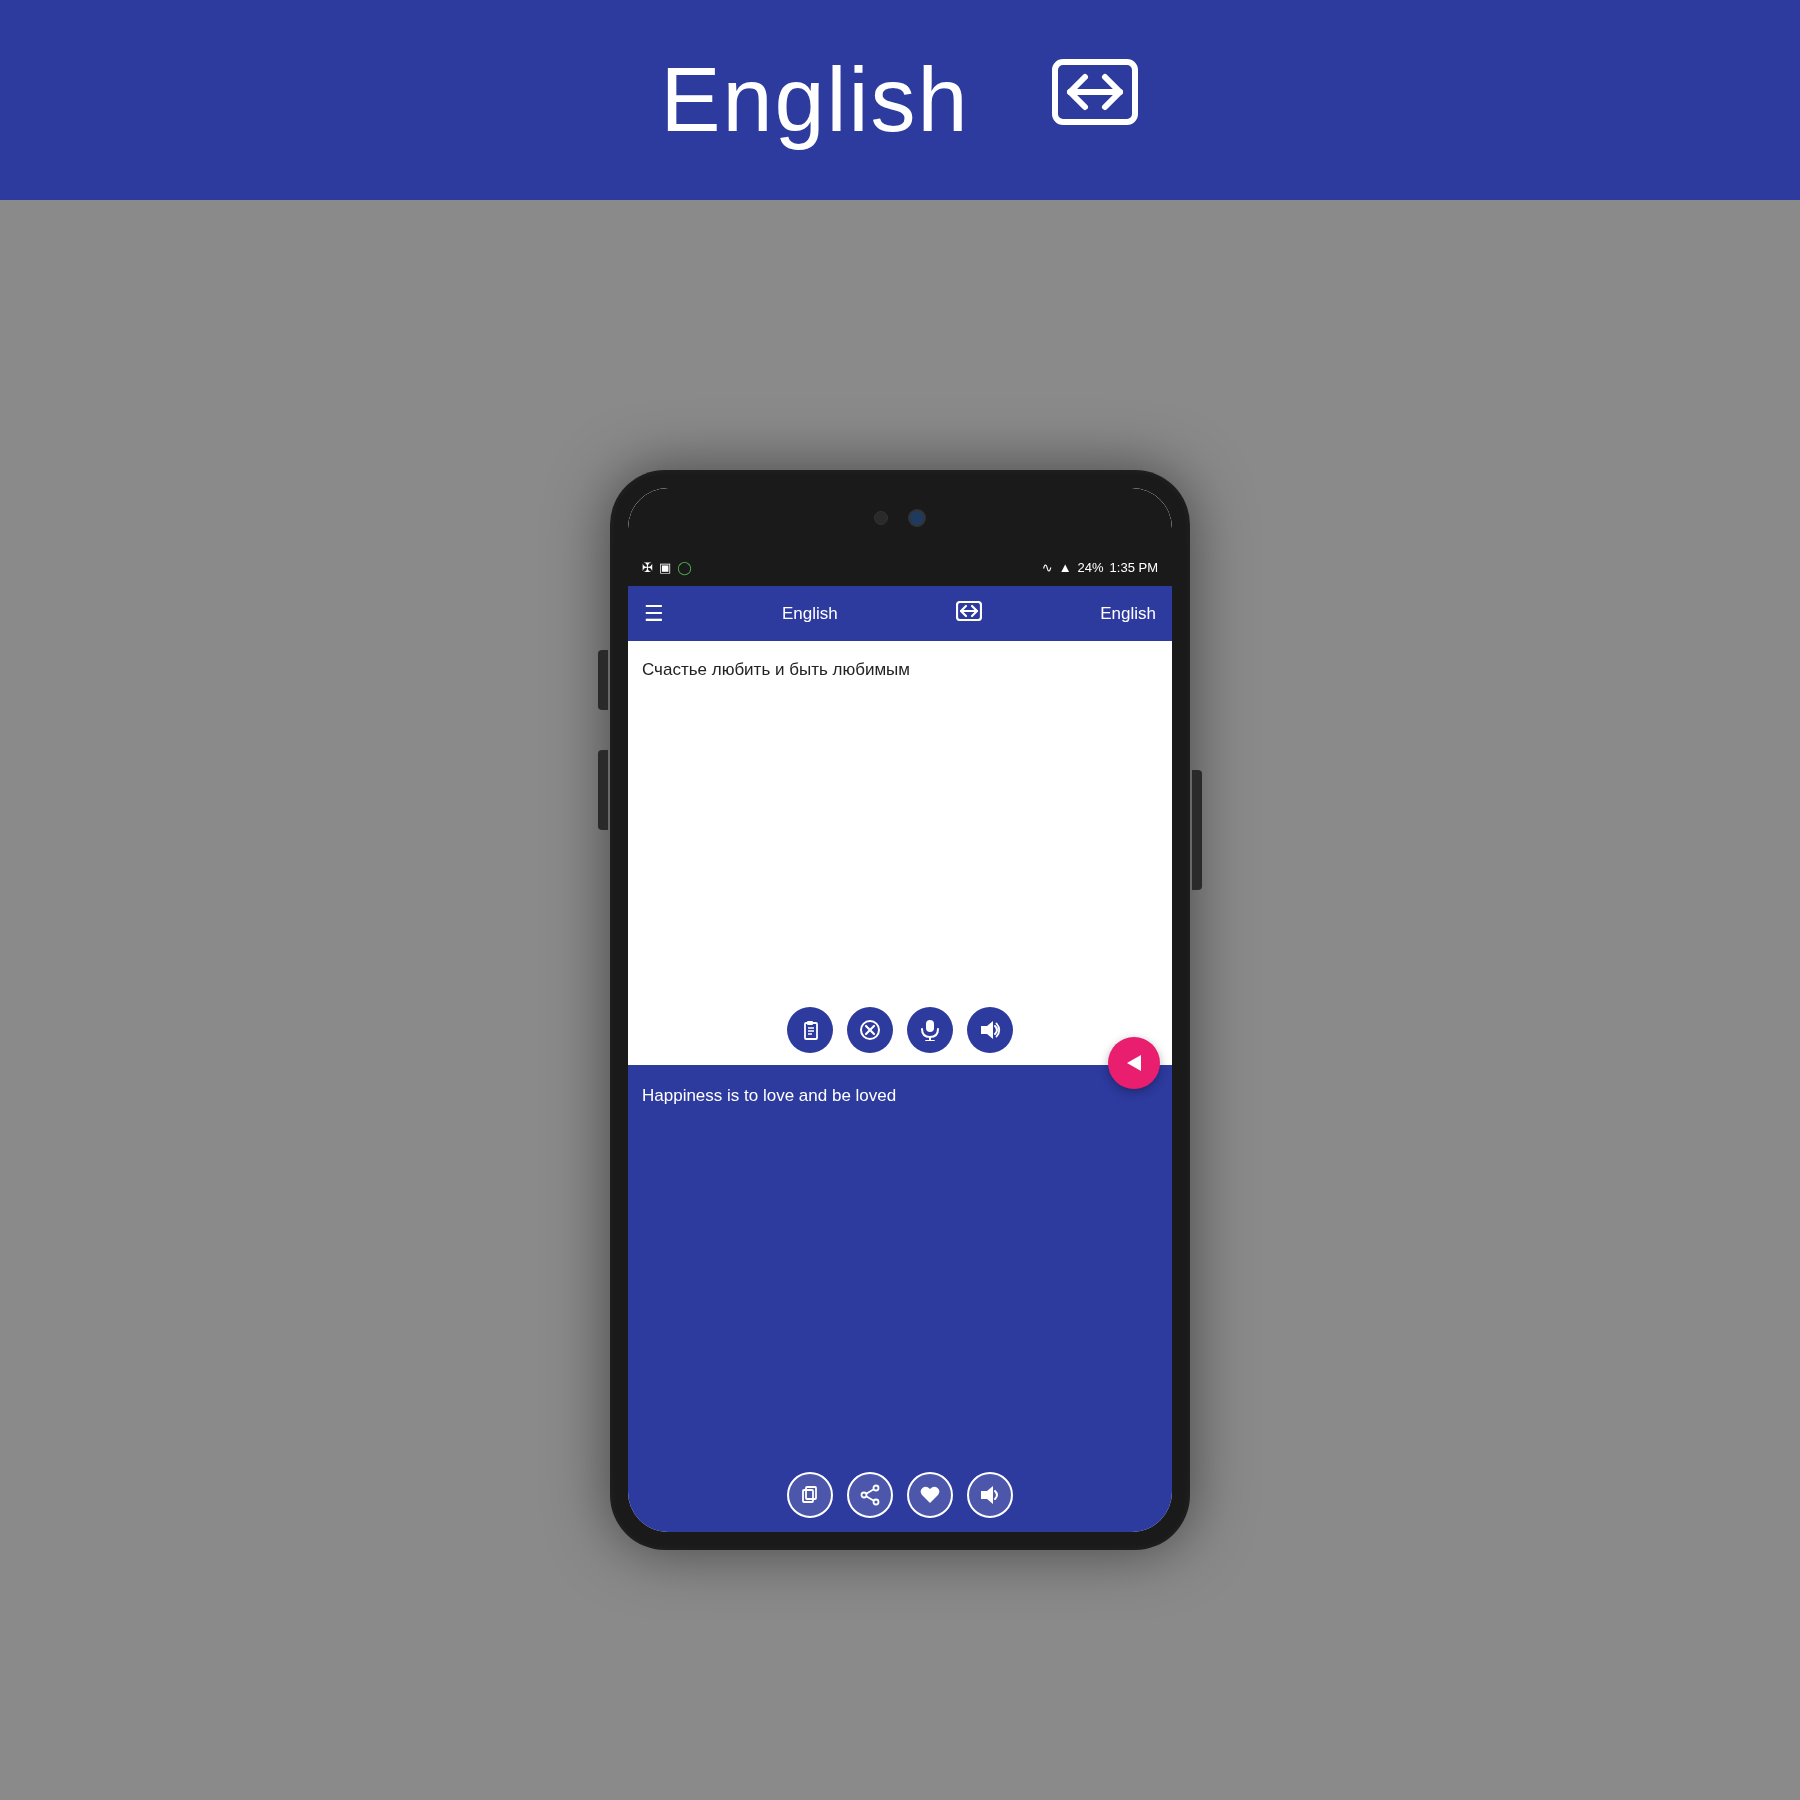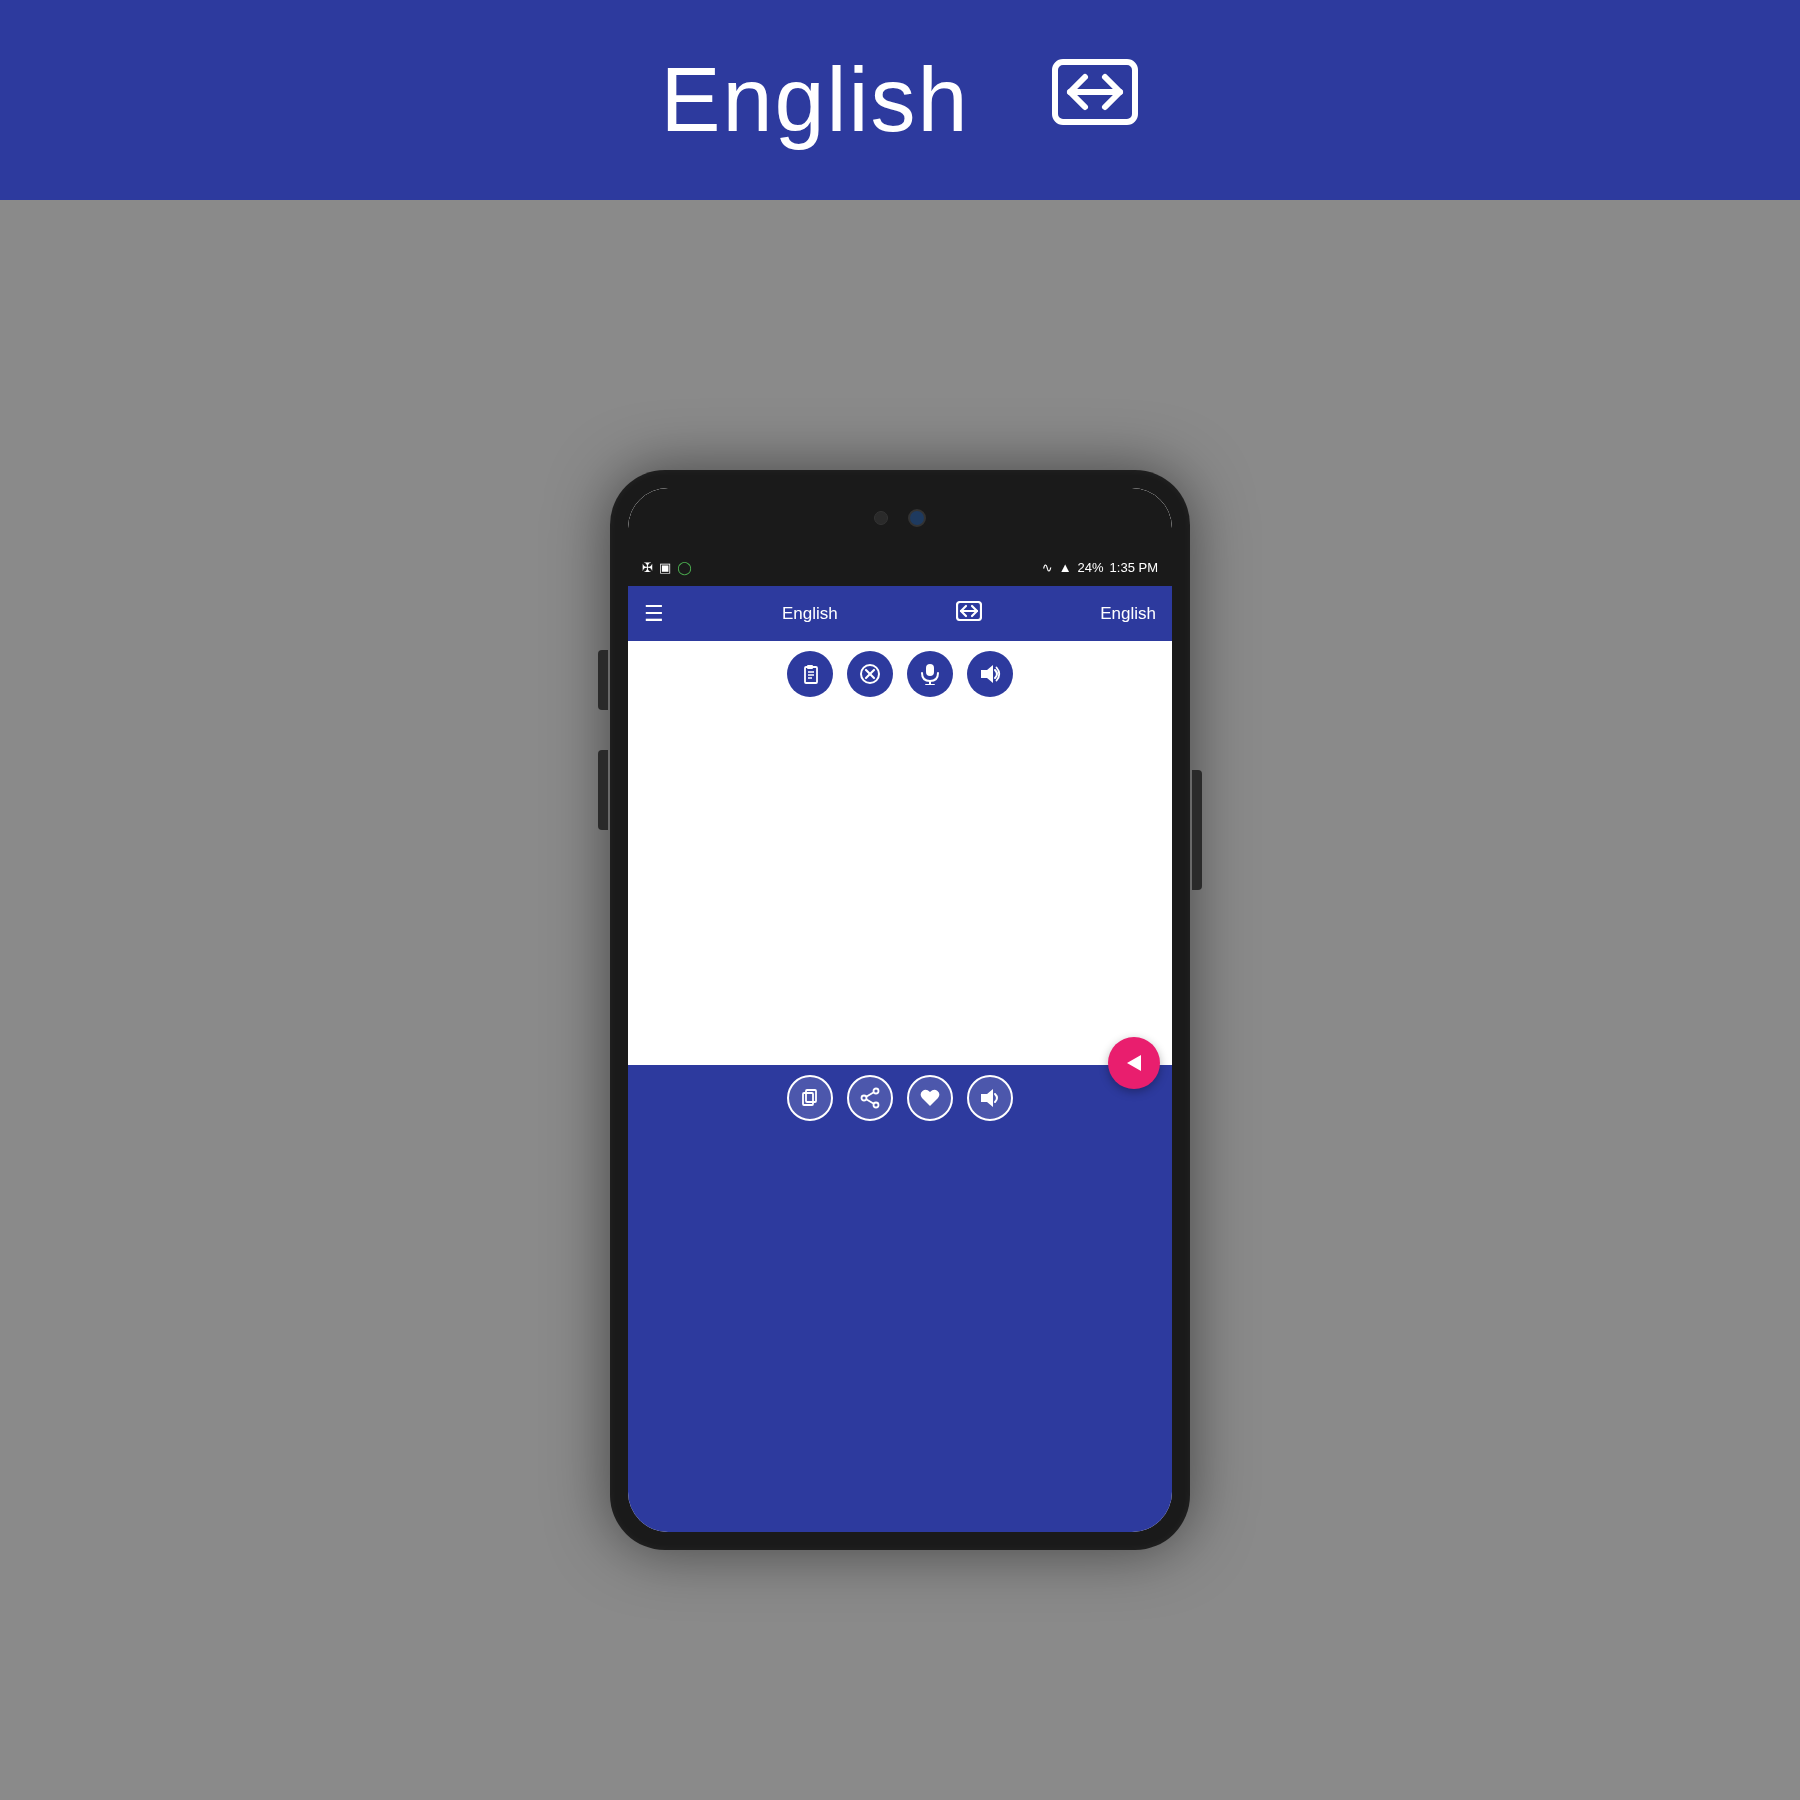--- a/index.html
+++ b/index.html
@@ -349,20 +349,21 @@
             <rect x="1" y="1" width="24" height="18" rx="3" stroke="white" stroke-width="2.2" fill="none"></rect>
             <line x1="5" y1="10" x2="21" y2="10" stroke="white" stroke-width="2.2" stroke-linecap="round"></line>
             <polyline points="16,5 21,10 16,15" stroke="white" stroke-width="2.2" stroke-linecap="round" stroke-linejoin="round" fill="none"></polyline>
             <polyline points="10,5 5,10 10,15" stroke="white" stroke-width="2.2" stroke-linecap="round" stroke-linejoin="round" fill="none"></polyline>
           </svg>
         </span>
         <span class="toolbar-lang-to">English</span>
       </div>
 
       <div class="input-area">
+        <div class="input-text">Счастье любить и быть любимым</div>
 
         <div class="input-actions">
           <div class="action-btn">
             <svg width="22" height="22" viewBox="0 0 22 22" fill="white">
               <rect x="6" y="4" width="12" height="16" rx="1" stroke="white" stroke-width="1.8" fill="none"></rect>
               <rect x="8" y="2" width="6" height="4" rx="1" fill="white"></rect>
               <line x1="9" y1="9" x2="15" y2="9" stroke="white" stroke-width="1.5"></line>
               <line x1="9" y1="12" x2="15" y2="12" stroke="white" stroke-width="1.5"></line>
               <line x1="9" y1="15" x2="13" y2="15" stroke="white" stroke-width="1.5"></line>
             </svg>
@@ -392,20 +393,21 @@
         </div>
 
         <div class="translate-btn">
           <svg width="22" height="22" viewBox="0 0 22 22" fill="white">
             <polygon points="4,11 18,3 18,19" fill="white"></polygon>
           </svg>
         </div>
       </div>
 
       <div class="output-area">
+        <div class="output-text">Happiness is to love and be loved</div>
 
         <div class="output-actions">
           <div class="output-action-btn">
             <svg width="22" height="22" viewBox="0 0 22 22" fill="none">
               <rect x="4" y="6" width="10" height="12" rx="1" stroke="white" stroke-width="1.8" fill="none"></rect>
               <rect x="7" y="3" width="10" height="12" rx="1" stroke="white" stroke-width="1.8" fill="none"></rect>
             </svg>
           </div>
           <div class="output-action-btn">
             <svg width="22" height="22" viewBox="0 0 22 22" fill="none">

